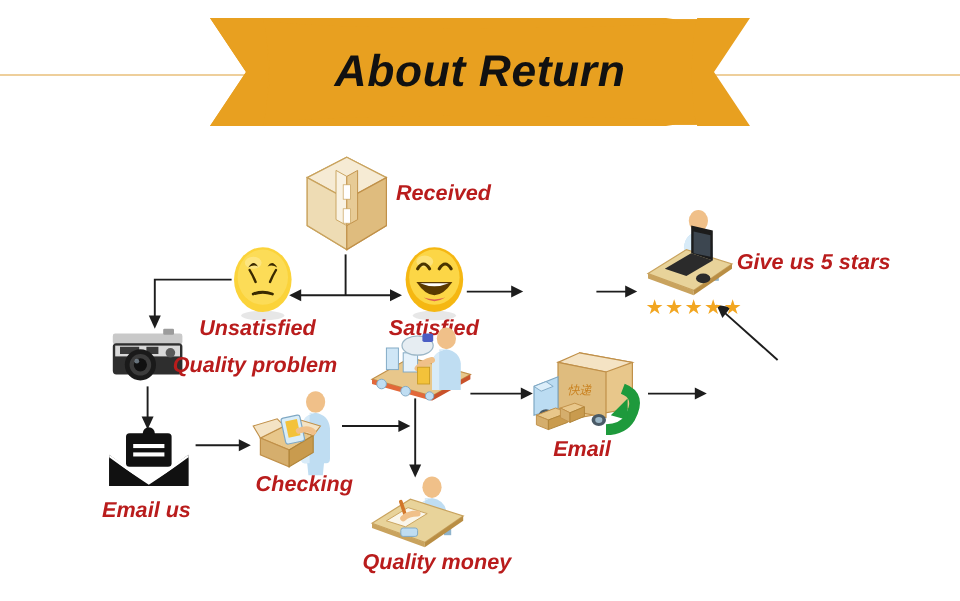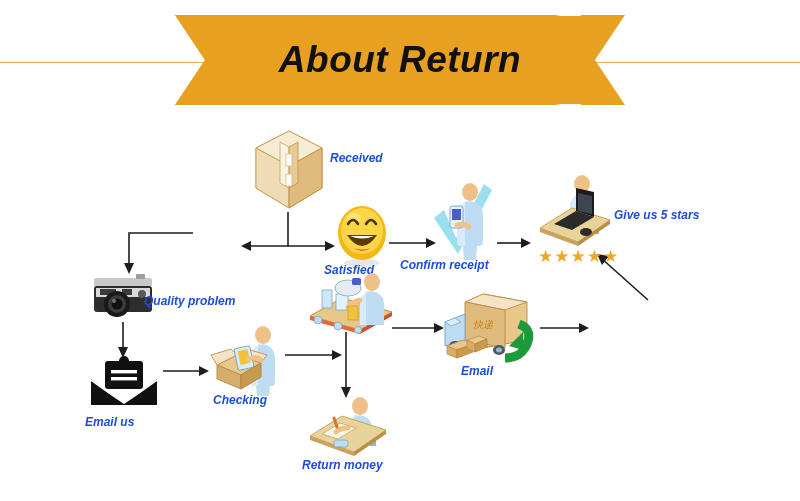--- a/index.html
+++ b/index.html
@@ -23,21 +23,21 @@
     display:flex;align-items:center;justify-content:center;
     font-size:37px;font-weight:bold;color:#111;letter-spacing:.5px;
     font-family:"Liberation Sans","DejaVu Sans",sans-serif;
   }
 
   
   .node{position:absolute;}
   .node .art{position:relative;}
   .lbl{
     position:absolute;white-space:nowrap;
-    font-size:12px;font-weight:bold;color:#1d4ed8;
+    font-size:18px;font-weight:bold;color:#b91c1c;
     font-family:"Liberation Sans","DejaVu Sans",sans-serif;
   }
 
   
   #wires{position:absolute;left:0;top:0;width:800px;height:501px;pointer-events:none;}
   #wires line,#wires path,#wires polyline{stroke:#1d1d1d;stroke-width:1.6;fill:none;}
   .ahead{fill:#1d1d1d;stroke:none;}
 
   
   .face{position:absolute;width:56px;height:62px;}
@@ -110,48 +110,50 @@
       <polygon points="4,20 37,38 37,80 4,60" fill="#EEDCB4" stroke="#C9A35E" stroke-width="1"></polygon>
       <polygon points="70,20 37,38 37,80 70,60" fill="#DFBC7E" stroke="#C09049" stroke-width="1"></polygon>
       <polygon points="28,14 37,19 37,60 28,55" fill="#F9F2E2" stroke="#C9A35E" stroke-width=".8"></polygon>
       <polygon points="37,19 46,14 46,55 37,60" fill="#E7CB96" stroke="#C09049" stroke-width=".8"></polygon>
       <rect x="34" y="26" width="6" height="12" fill="#fff" stroke="#C9A35E" stroke-width=".6"></rect>
       <rect x="34" y="46" width="6" height="12" fill="#fff" stroke="#C9A35E" stroke-width=".6"></rect>
     </svg>
     <div class="lbl" style="left:78px;top:23px;">Received</div>
   </div>
 
+  <div class="node" style="left:191px;top:205px;">
+    <svg class="face" style="position:relative;left:0;top:0;" viewBox="0 0 56 62">
+      <ellipse cx="28" cy="58" rx="18" ry="4" fill="#cfcfcf" opacity=".5"></ellipse>
+      <ellipse cx="28" cy="28" rx="24" ry="27" fill="#FBD33A"></ellipse>
+      <ellipse cx="28" cy="26" rx="21" ry="23" fill="#FCDC57"></ellipse>
+      <ellipse cx="20" cy="14" rx="7" ry="5" fill="#FDE88E" opacity=".75"></ellipse>
+      <path d="M16,18 q4,-7 8,-1 q-4,-2 -8,1 Z" fill="#3a2a00"></path>
+      <path d="M32,17 q4,-6 8,1 q-4,-3 -8,-1 Z" fill="#3a2a00"></path>
+      <path d="M17,20 q3,5 5,10" stroke="#3a2a00" stroke-width="2" fill="none" stroke-linecap="round"></path>
+      <path d="M39,20 q-3,5 -5,10" stroke="#3a2a00" stroke-width="2" fill="none" stroke-linecap="round"></path>
+      <path d="M20,40 q8,-3 16,0" stroke="#3a2a00" stroke-width="2.4" fill="none" stroke-linecap="round"></path>
+    </svg>
+    <div class="lbl" style="left:-25px;top:58px;">Unsatisfied</div>
+  </div>
 
   <div class="node" style="left:334px;top:205px;">
     <svg class="face" style="position:relative;left:0;top:0;" viewBox="0 0 56 62">
       <ellipse cx="28" cy="58" rx="18" ry="4" fill="#cfcfcf" opacity=".5"></ellipse>
       <ellipse cx="28" cy="28" rx="24" ry="27" fill="#F5B712"></ellipse>
       <ellipse cx="28" cy="26" rx="21" ry="23" fill="#FCD646"></ellipse>
       <ellipse cx="20" cy="13" rx="7" ry="5" fill="#FDE88E" opacity=".7"></ellipse>
       <path d="M14,19 q5,-8 10,0" stroke="#4a3400" stroke-width="2.6" fill="none" stroke-linecap="round"></path>
       <path d="M32,19 q5,-8 10,0" stroke="#4a3400" stroke-width="2.6" fill="none" stroke-linecap="round"></path>
       <path d="M13,30 q15,22 30,0 Z" fill="#5a3a00"></path>
       <path d="M16,31 q12,5 24,0 Z" fill="#ffffff"></path>
       <path d="M19,43 q9,6 18,0 q-9,3 -18,0 Z" fill="#e0604f"></path>
     </svg>
     <div class="lbl" style="left:-10px;top:58px;">Satisfied</div>
   </div>
 
-  <div class="node" style="left:432px;top:180px;">
-    <svg class="art" width="68" height="82" viewBox="0 0 68 82">
-      <path d="M2,38 L12,30 L24,58 L52,4 L60,10 L26,74 Z" fill="#8FDCEC" opacity=".9"></path>
-      <ellipse cx="38" cy="12" rx="8" ry="9" fill="#F0C089"></ellipse>
-      <path d="M38,21 q-12,2 -13,14 l0,26 q0,5 4,5 l2,0 l1,14 l12,0 l1,-14 l2,0 q4,0 4,-5 l0,-26 q-1,-12 -13,-14 Z" fill="#BFDDF2"></path>
-      <path d="M38,21 q-12,2 -13,14 l0,26 q0,5 4,5 l4,0 l0,-45 Z" fill="#D6EAF8"></path>
-      <rect x="18" y="26" width="13" height="22" rx="2.5" fill="#E6F2FB" stroke="#7FA8C4" stroke-width="1"></rect>
-      <rect x="20" y="29" width="9" height="11" fill="#4B5EC4"></rect>
-      <path d="M25,45 q8,-2 12,2" stroke="#F0C089" stroke-width="5" fill="none" stroke-linecap="round"></path>
-    </svg>
-    <div class="lbl" style="left:-32px;top:78px;">Confirm receipt</div>
-  </div>
 
   <div class="node" style="left:524px;top:172px;margin-left:12px;">
     <svg class="art" width="76" height="78" viewBox="0 0 76 78">
       <ellipse cx="46" cy="12" rx="8" ry="9" fill="#F0C089"></ellipse>
       <path d="M46,21 q-11,2 -12,13 l0,20 l24,0 l0,-20 q-1,-11 -12,-13 Z" fill="#BFDDF2"></path>
       <path d="M46,21 q-11,2 -12,13 l0,20 l6,0 l0,-33 Z" fill="#D8EBF8"></path>
       <rect x="56" y="44" width="7" height="18" fill="#8FB4CC"></rect>
       <polygon points="4,56 36,36 74,48 42,70" fill="#E8D39A" stroke="#C9A35E" stroke-width="1"></polygon>
       <polygon points="4,56 42,70 42,74 4,60" fill="#C9A35E"></polygon>
       <polygon points="42,70 74,48 74,52 42,74" fill="#B98E44"></polygon>
@@ -244,21 +246,21 @@
       <path d="M54,19 q-11,2 -12,12 l0,16 l6,0 l0,-28 Z" fill="#D8EBF8"></path>
       <rect x="64" y="34" width="6" height="16" fill="#8FB4CC"></rect>
       <polygon points="4,40 36,20 80,34 48,56" fill="#E8D39A" stroke="#C9A35E" stroke-width="1"></polygon>
       <polygon points="4,40 48,56 48,60 4,44" fill="#C9A35E"></polygon>
       <polygon points="48,56 80,34 80,38 48,60" fill="#B98E44"></polygon>
       <polygon points="16,38 34,27 50,32 32,43" fill="#FAF6EA" stroke="#C9A35E" stroke-width=".8"></polygon>
       <path d="M28,22 l4,12" stroke="#D2772B" stroke-width="3" stroke-linecap="round"></path>
       <path d="M42,32 q-8,0 -12,4" stroke="#F0C089" stroke-width="5" fill="none" stroke-linecap="round"></path>
       <rect x="28" y="44" width="14" height="7" rx="2" fill="#BFDDF2" stroke="#7FA8C4" stroke-width=".8"></rect>
     </svg>
-    <div class="lbl" style="left:-4px;top:62px;">Return money</div>
+    <div class="lbl" style="left:-4px;top:62px;">Quality money</div>
   </div>
 
   <div class="node" style="left:443px;top:288px;">
     <svg class="art" width="98" height="78" viewBox="0 0 98 78">
       <polygon points="40,6 84,14 84,52 40,60" fill="#E8C78B" stroke="#C09049" stroke-width="1"></polygon>
       <polygon points="40,6 84,14 62,22 22,14" fill="#F4E3C4" stroke="#C09049" stroke-width="1"></polygon>
       <polygon points="22,14 62,22 62,60 22,52" fill="#DFBC7E" stroke="#C09049" stroke-width="1"></polygon>
       <text x="40" y="40" font-size="10" fill="#C9811F" text-anchor="middle" font-family="'DejaVu Sans',sans-serif">快递</text>
       <polygon points="2,34 22,26 22,52 2,58" fill="#BBDCF2" stroke="#7FA8C4" stroke-width="1"></polygon>
       <polygon points="2,34 12,30 18,34 8,38" fill="#DCEEFA" stroke="#7FA8C4" stroke-width=".8"></polygon>

